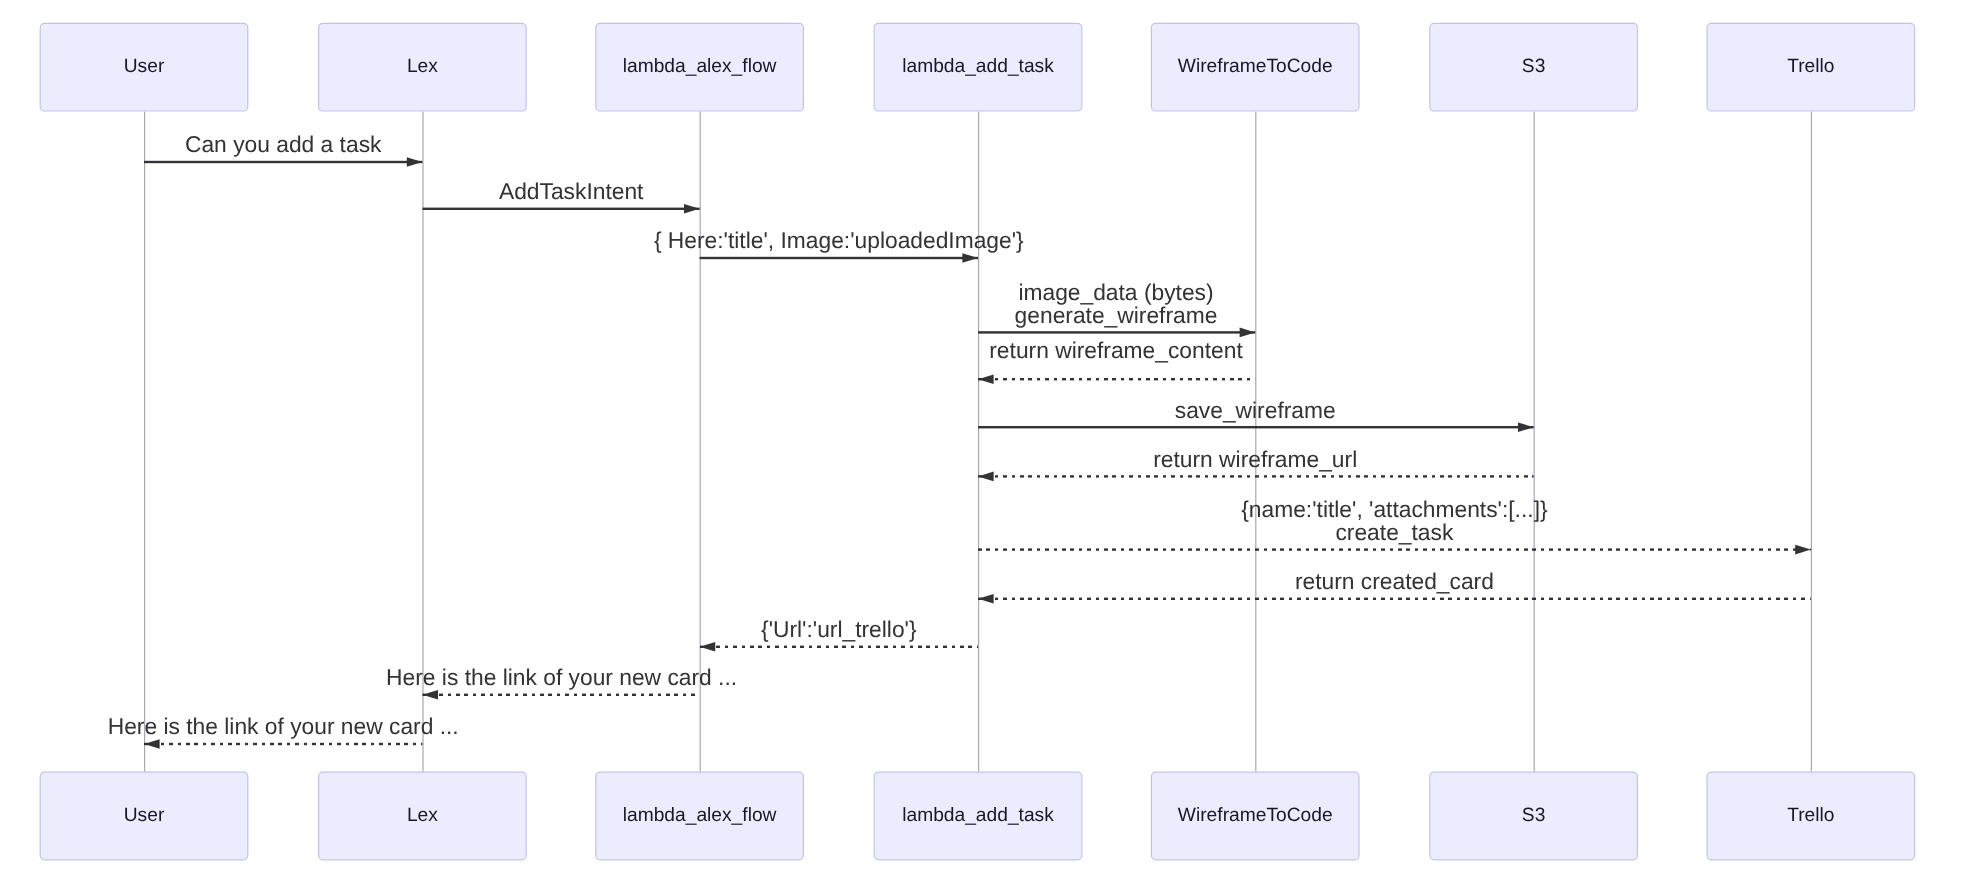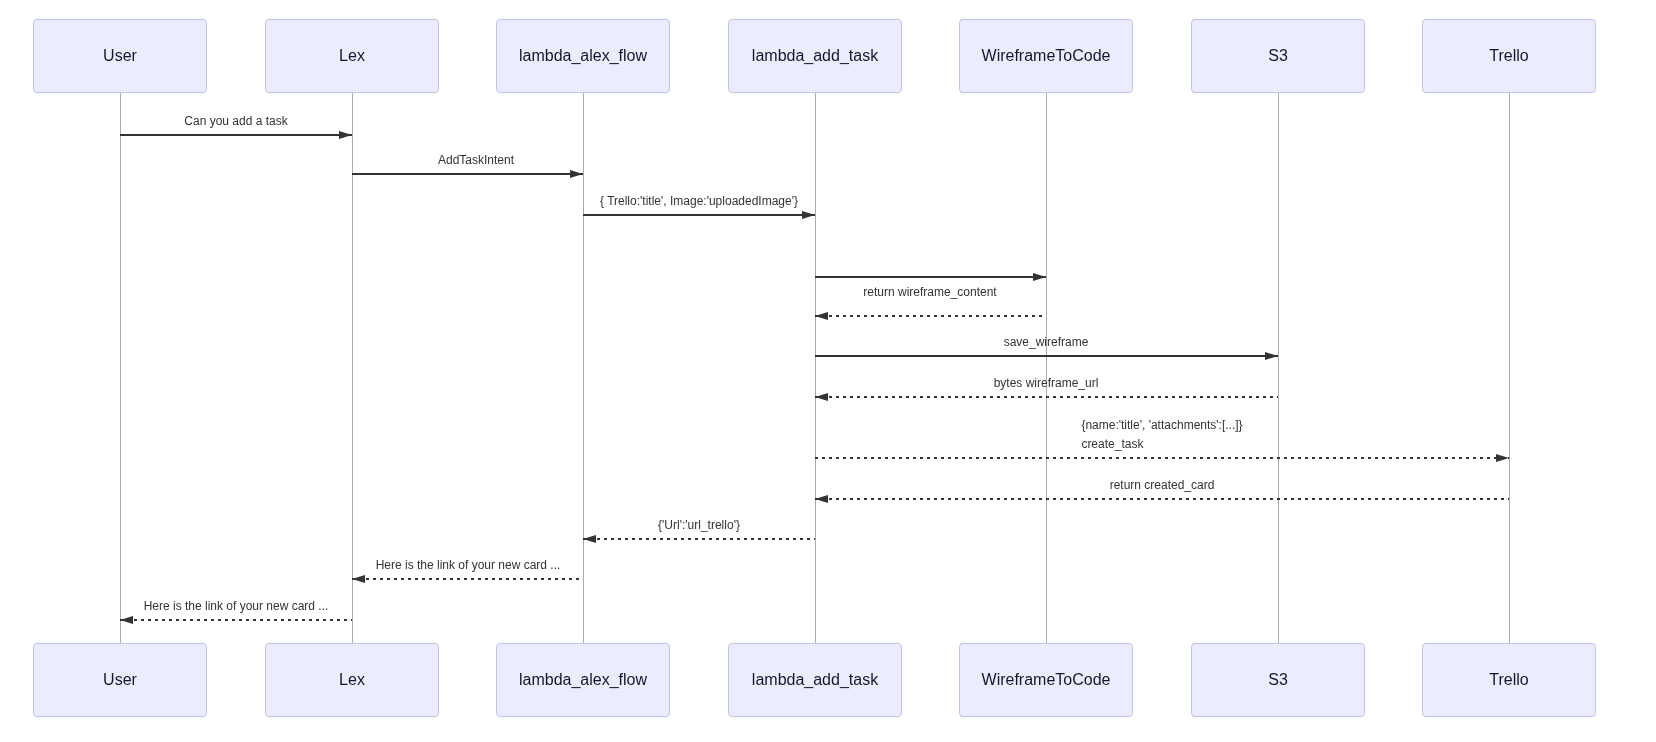--- a/index.html
+++ b/index.html
@@ -30,24 +30,24 @@
     align-items: center;
     justify-content: center;
     font-size: 16px;
     color: #17172b;
   }
   .msg-label {
     position: absolute;
     transform: translateX(-50%);
     display: flex;
     flex-direction: column;
-    align-items: flex-start;
+    align-items: center;
     text-align: center;
     white-space: nowrap;
-    font-size: 12px;
+    font-size: 19px;
     line-height: 19px;
     color: #333333;
   }
   .msg-line { position: absolute; height: 2px; }
   .msg-line.solid { background: #333333; }
   .msg-line.dashed {
     background: repeating-linear-gradient(90deg, #333333 0, #333333 3px, transparent 3px, transparent 7px);
   }
   .arrow-right {
     position: absolute; width: 0; height: 0;
@@ -125,42 +125,46 @@
   <div class="msg-line solid" style="left:120px;top:134px;width:232px"></div>
   <div class="arrow-right" style="left:339px;top:131px"></div>
 
   <div class="msg-label" style="left:476px;top:151px">
       <span>AddTaskIntent</span>
     </div>
   <div class="msg-line solid" style="left:352px;top:173px;width:231px"></div>
   <div class="arrow-right" style="left:570px;top:170px"></div>
 
   <div class="msg-label" style="left:699px;top:192px">
-      <span>{ Trello:'title', Image:'uploadedImage'}</span>
+      <span>{ Here:'title', Image:'uploadedImage'}</span>
     </div>
   <div class="msg-line solid" style="left:583px;top:214px;width:232px"></div>
   <div class="arrow-right" style="left:802px;top:211px"></div>
 
+  <div class="msg-label" style="left:930px;top:235px">
+      <span>image_data (bytes)</span>
+      <span>generate_wireframe</span>
+    </div>
   <div class="msg-line solid" style="left:815px;top:276px;width:231px"></div>
   <div class="arrow-right" style="left:1033px;top:273px"></div>
 
   <div class="msg-label" style="left:930px;top:283px">
       <span>return wireframe_content</span>
     </div>
   <div class="msg-line dashed" style="left:815px;top:315px;width:231px"></div>
   <div class="arrow-left" style="left:815px;top:312px"></div>
 
   <div class="msg-label" style="left:1046px;top:333px">
       <span>save_wireframe</span>
     </div>
   <div class="msg-line solid" style="left:815px;top:355px;width:463px"></div>
   <div class="arrow-right" style="left:1265px;top:352px"></div>
 
   <div class="msg-label" style="left:1046px;top:374px">
-      <span>bytes wireframe_url</span>
+      <span>return wireframe_url</span>
     </div>
   <div class="msg-line dashed" style="left:815px;top:396px;width:463px"></div>
   <div class="arrow-left" style="left:815px;top:393px"></div>
 
   <div class="msg-label" style="left:1162px;top:416px">
       <span>{name:'title', 'attachments':[...]}</span>
       <span>create_task</span>
     </div>
   <div class="msg-line dashed" style="left:815px;top:457px;width:694px"></div>
   <div class="arrow-right" style="left:1496px;top:454px"></div>

